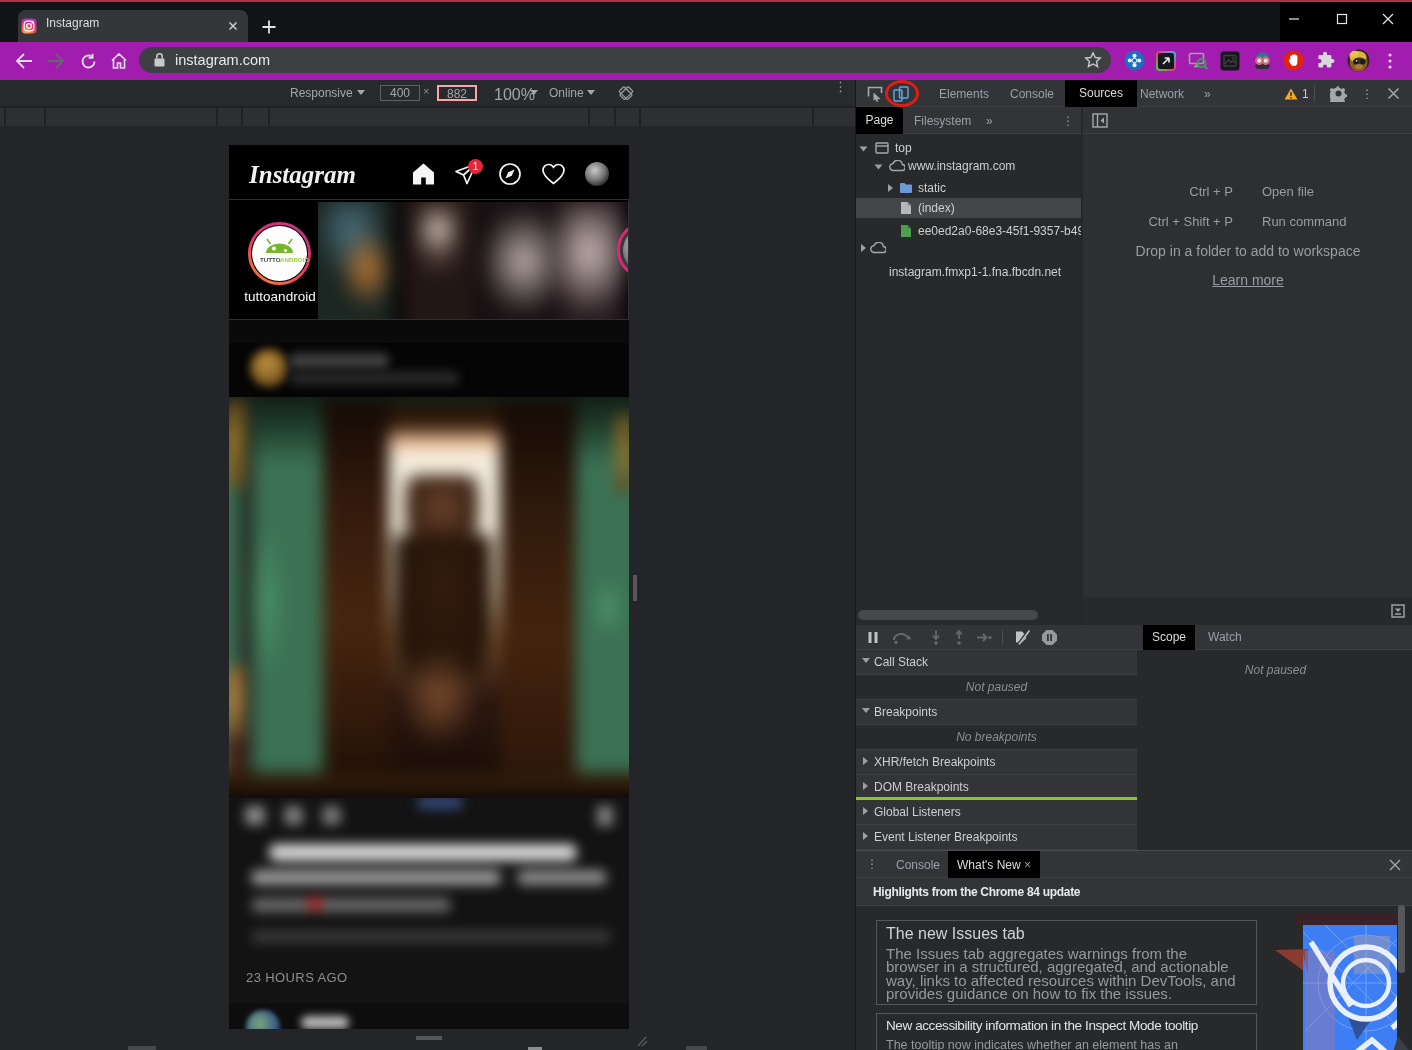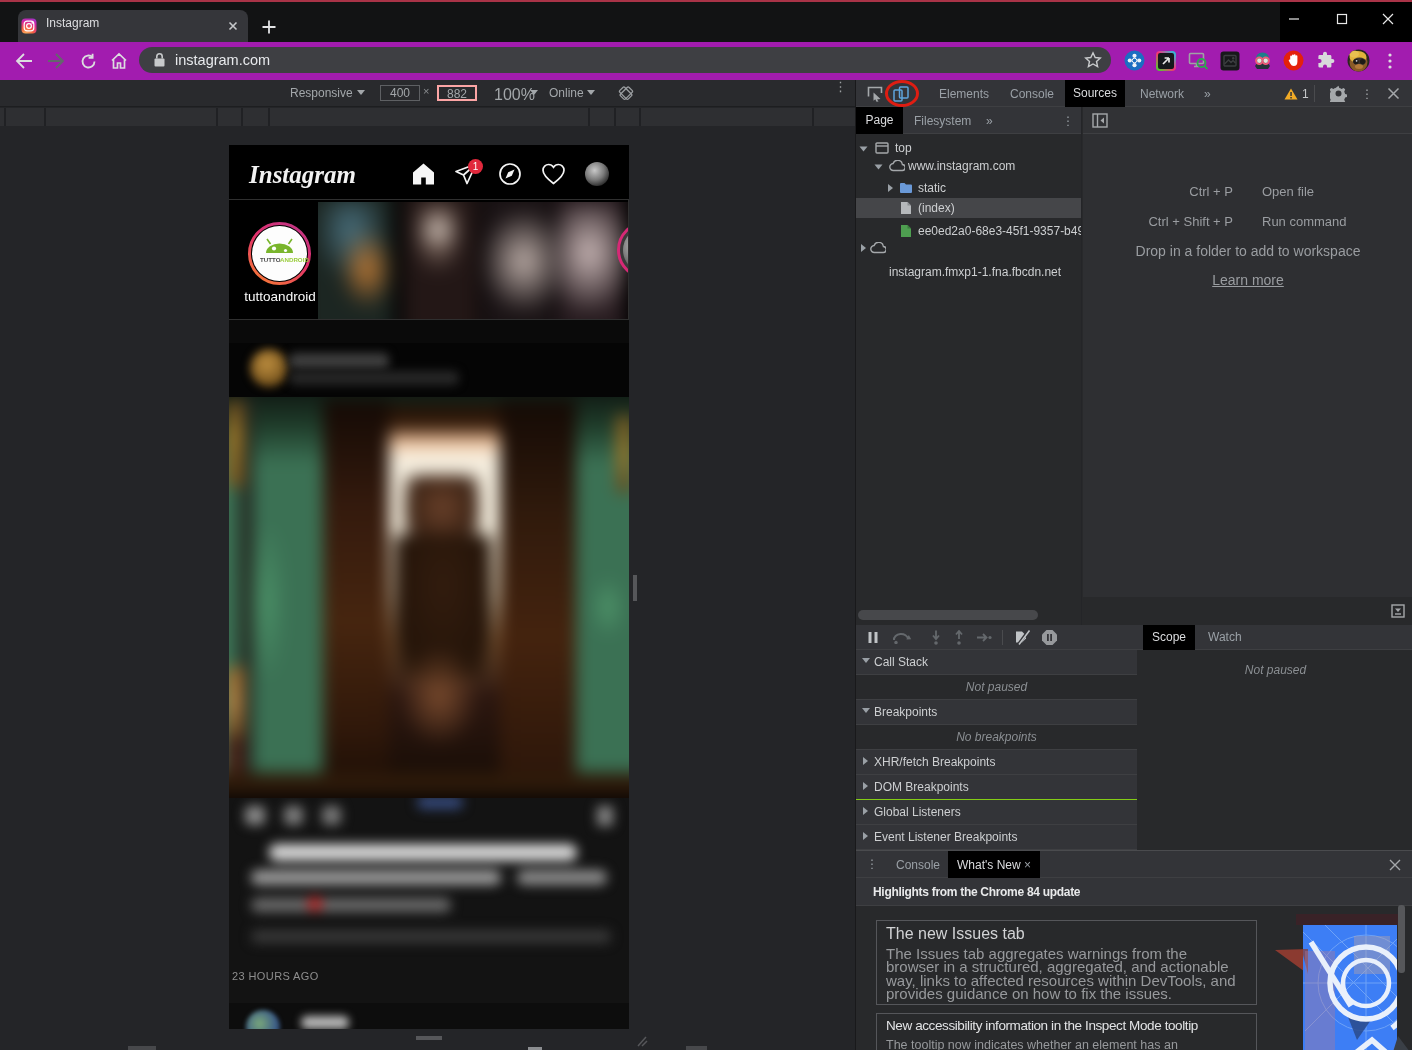--- a/index.html
+++ b/index.html
@@ -313,21 +313,21 @@
             <div class="abs" style="left:93px;top:8px;width:19px;height:19px;background:#787878;border-radius:5px;"></div>
             <div class="abs" style="left:368px;top:8px;width:16px;height:20px;background:#828282;"></div>
             <div class="abs" style="left:188px;top:-2px;width:46px;height:13px;background:#35497a;border-radius:6px;"></div>
             <div class="abs" style="left:40px;top:46px;width:308px;height:17px;background:#d8d8d8;border-radius:8px;"></div>
             <div class="abs" style="left:22px;top:72px;width:250px;height:15px;background:#9a9a9a;border-radius:7px;"></div>
             <div class="abs" style="left:288px;top:72px;width:90px;height:15px;background:#8a8a8a;border-radius:7px;"></div>
             <div class="abs" style="left:22px;top:100px;width:200px;height:14px;background:#6a6a6a;border-radius:7px;"></div>
             <div class="abs" style="left:78px;top:98px;width:16px;height:16px;background:#b03030;border-radius:50%;"></div>
             <div class="abs" style="left:22px;top:132px;width:360px;height:13px;background:#383838;border-radius:6px;"></div>
           </div>
-          <div class="abs" style="left:3px;top:172px;font-size:11px;letter-spacing:0.4px;color:#8e8e8e;">23 HOURS AGO</div>
+          <div class="abs" style="left:17px;top:172px;font-size:13px;letter-spacing:0.4px;color:#8e8e8e;">23 HOURS AGO</div>
         </div>
 
         <div class="abs" style="left:0;top:660px;width:400px;height:26px;background:#0d0d0d;">
           <div class="abs" style="left:17px;top:7px;width:34px;height:34px;border-radius:50%;background:radial-gradient(circle at 40% 40%,#7aa87a,#3a5a88 60%,#223244 90%);filter:blur(2px);"></div>
           <div class="abs" style="left:72px;top:13px;width:48px;height:13px;background:#b9b9b9;border-radius:6px;filter:blur(4px);"></div>
         </div>
       </div>
     </div>
 
     <div class="abs" style="left:633px;top:495px;width:2px;height:26px;border-left:2px solid #56575a;border-right:2px solid #56575a;"></div>
@@ -348,21 +348,21 @@
           <path d="M1.5 10.5 V1.5 H14.5 V7" fill="none" stroke="#a5a8ab" stroke-width="1.6"></path>
           <path d="M6.5 6.5 L13.5 13 L10 13.5 L11.5 15.5 L9.5 15.8 L8.3 13.2 L6.5 14.8 Z" fill="#a5a8ab"></path>
         </svg>
       <svg class="abs" style="left:37px;top:6px;" width="16" height="16" viewBox="0 0 16 16">
           <rect x="1" y="4" width="8" height="11" rx="1" fill="none" stroke="#5fa4dc" stroke-width="1.5"></rect>
           <rect x="6.5" y="1" width="8.5" height="11" rx="1" fill="none" stroke="#5fa4dc" stroke-width="1.5"></rect>
         </svg>
       <div class="abs" style="left:29px;top:0px;width:34px;height:27px;border:3px solid #df1d12;border-radius:50%;"></div>
       <div class="abs" style="left:83px;top:7px;color:#9aa0a6;">Elements</div>
       <div class="abs" style="left:154px;top:7px;color:#9aa0a6;">Console</div>
-      <div class="abs" style="left:209px;top:0;width:60px;height:27px;background:#000;color:#dbdcde;text-align:center;line-height:27px;">Sources</div>
+      <div class="abs" style="left:209px;top:0;width:72px;height:27px;background:#000;color:#dbdcde;text-align:center;line-height:27px;">Sources</div>
       <div class="abs" style="left:284px;top:7px;color:#9aa0a6;">Network</div>
       <div class="abs" style="left:348px;top:7px;color:#9aa0a6;">»</div>
       <svg class="abs" style="left:428px;top:8px;" width="14" height="12" viewBox="0 0 14 12">
           <path d="M7 0.5 L13.5 11.5 H0.5 Z" fill="#f2ab26"></path>
           <rect x="6.3" y="4" width="1.5" height="4" fill="#333438"></rect>
           <rect x="6.3" y="9" width="1.5" height="1.5" fill="#333438"></rect>
         </svg>
       <div class="abs" style="left:446px;top:7px;color:#c7c9cb;">1</div>
       <div class="abs" style="left:458px;top:5px;width:1px;height:17px;background:#4a4b4e;"></div>
       <svg class="abs" style="left:474px;top:5px;" width="17" height="17" viewBox="0 0 17 17">
@@ -499,21 +499,21 @@
       <div class="abs" style="left:0;top:25px;width:281px;height:25px;background:#28292b;border-bottom:1px solid #3e3f42;text-align:center;"><span style="display:inline-block;margin-top:5px;font-style:italic;color:#8a8e92;">Not paused</span></div>
       <div class="abs" style="left:0;top:50px;width:281px;height:25px;background:#333438;border-bottom:1px solid #3e3f42;">
           <span class="abs" style="left:6px;top:8px;width:0;height:0;border-left:4px solid transparent;border-right:4px solid transparent;border-top:5px solid #9aa0a6;"></span>
           <span class="abs" style="left:18px;top:5px;">Breakpoints</span>
         </div>
       <div class="abs" style="left:0;top:75px;width:281px;height:25px;background:#28292b;border-bottom:1px solid #3e3f42;text-align:center;"><span style="display:inline-block;margin-top:5px;font-style:italic;color:#8a8e92;">No breakpoints</span></div>
       <div class="abs" style="left:0;top:100px;width:281px;height:25px;background:#333438;border-bottom:1px solid #3e3f42;">
           <span class="abs" style="left:7px;top:7px;width:0;height:0;border-top:4px solid transparent;border-bottom:4px solid transparent;border-left:5px solid #9aa0a6;"></span>
           <span class="abs" style="left:18px;top:5px;">XHR/fetch Breakpoints</span>
         </div>
-      <div class="abs" style="left:0;top:125px;width:281px;height:25px;background:#333438;border-bottom:1px solid #84cc16;">
+      <div class="abs" style="left:0;top:125px;width:281px;height:25px;background:#333438;border-bottom:3px solid #84cc16;">
           <span class="abs" style="left:7px;top:7px;width:0;height:0;border-top:4px solid transparent;border-bottom:4px solid transparent;border-left:5px solid #9aa0a6;"></span>
           <span class="abs" style="left:18px;top:5px;">DOM Breakpoints</span>
         </div>
       <div class="abs" style="left:0;top:150px;width:281px;height:25px;background:#333438;border-bottom:1px solid #3e3f42;">
           <span class="abs" style="left:7px;top:7px;width:0;height:0;border-top:4px solid transparent;border-bottom:4px solid transparent;border-left:5px solid #9aa0a6;"></span>
           <span class="abs" style="left:18px;top:5px;">Global Listeners</span>
         </div>
       <div class="abs" style="left:0;top:175px;width:281px;height:25px;background:#333438;border-bottom:1px solid #3e3f42;">
           <span class="abs" style="left:7px;top:7px;width:0;height:0;border-top:4px solid transparent;border-bottom:4px solid transparent;border-left:5px solid #9aa0a6;"></span>
           <span class="abs" style="left:18px;top:5px;">Event Listener Breakpoints</span>

